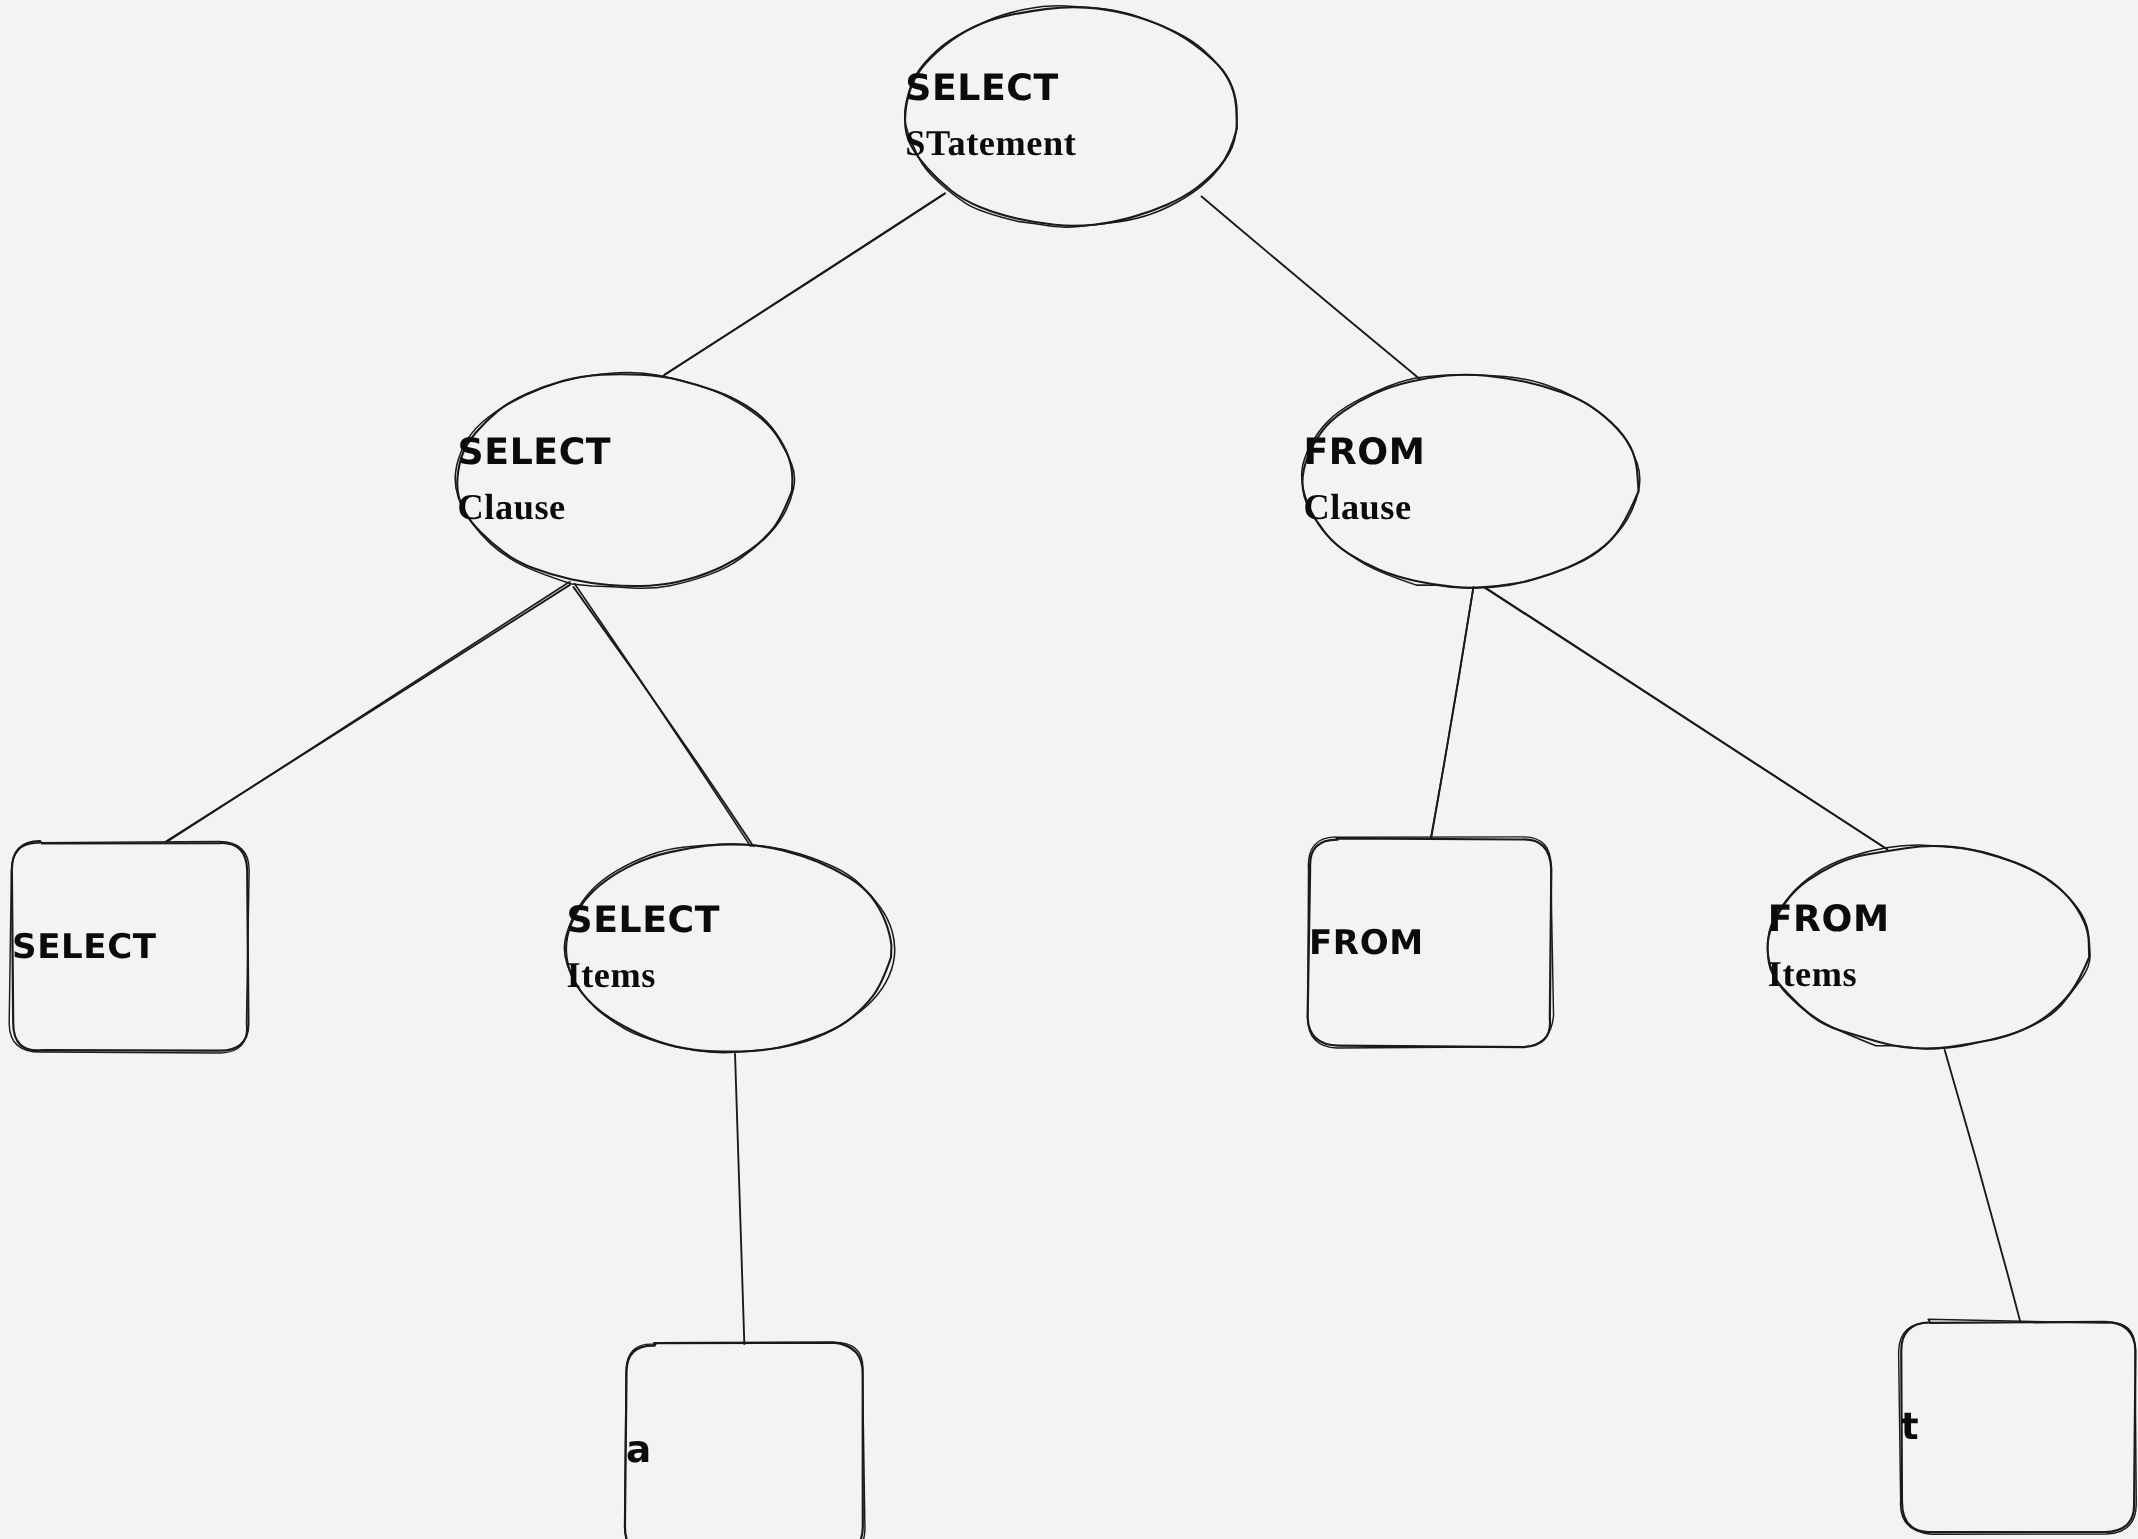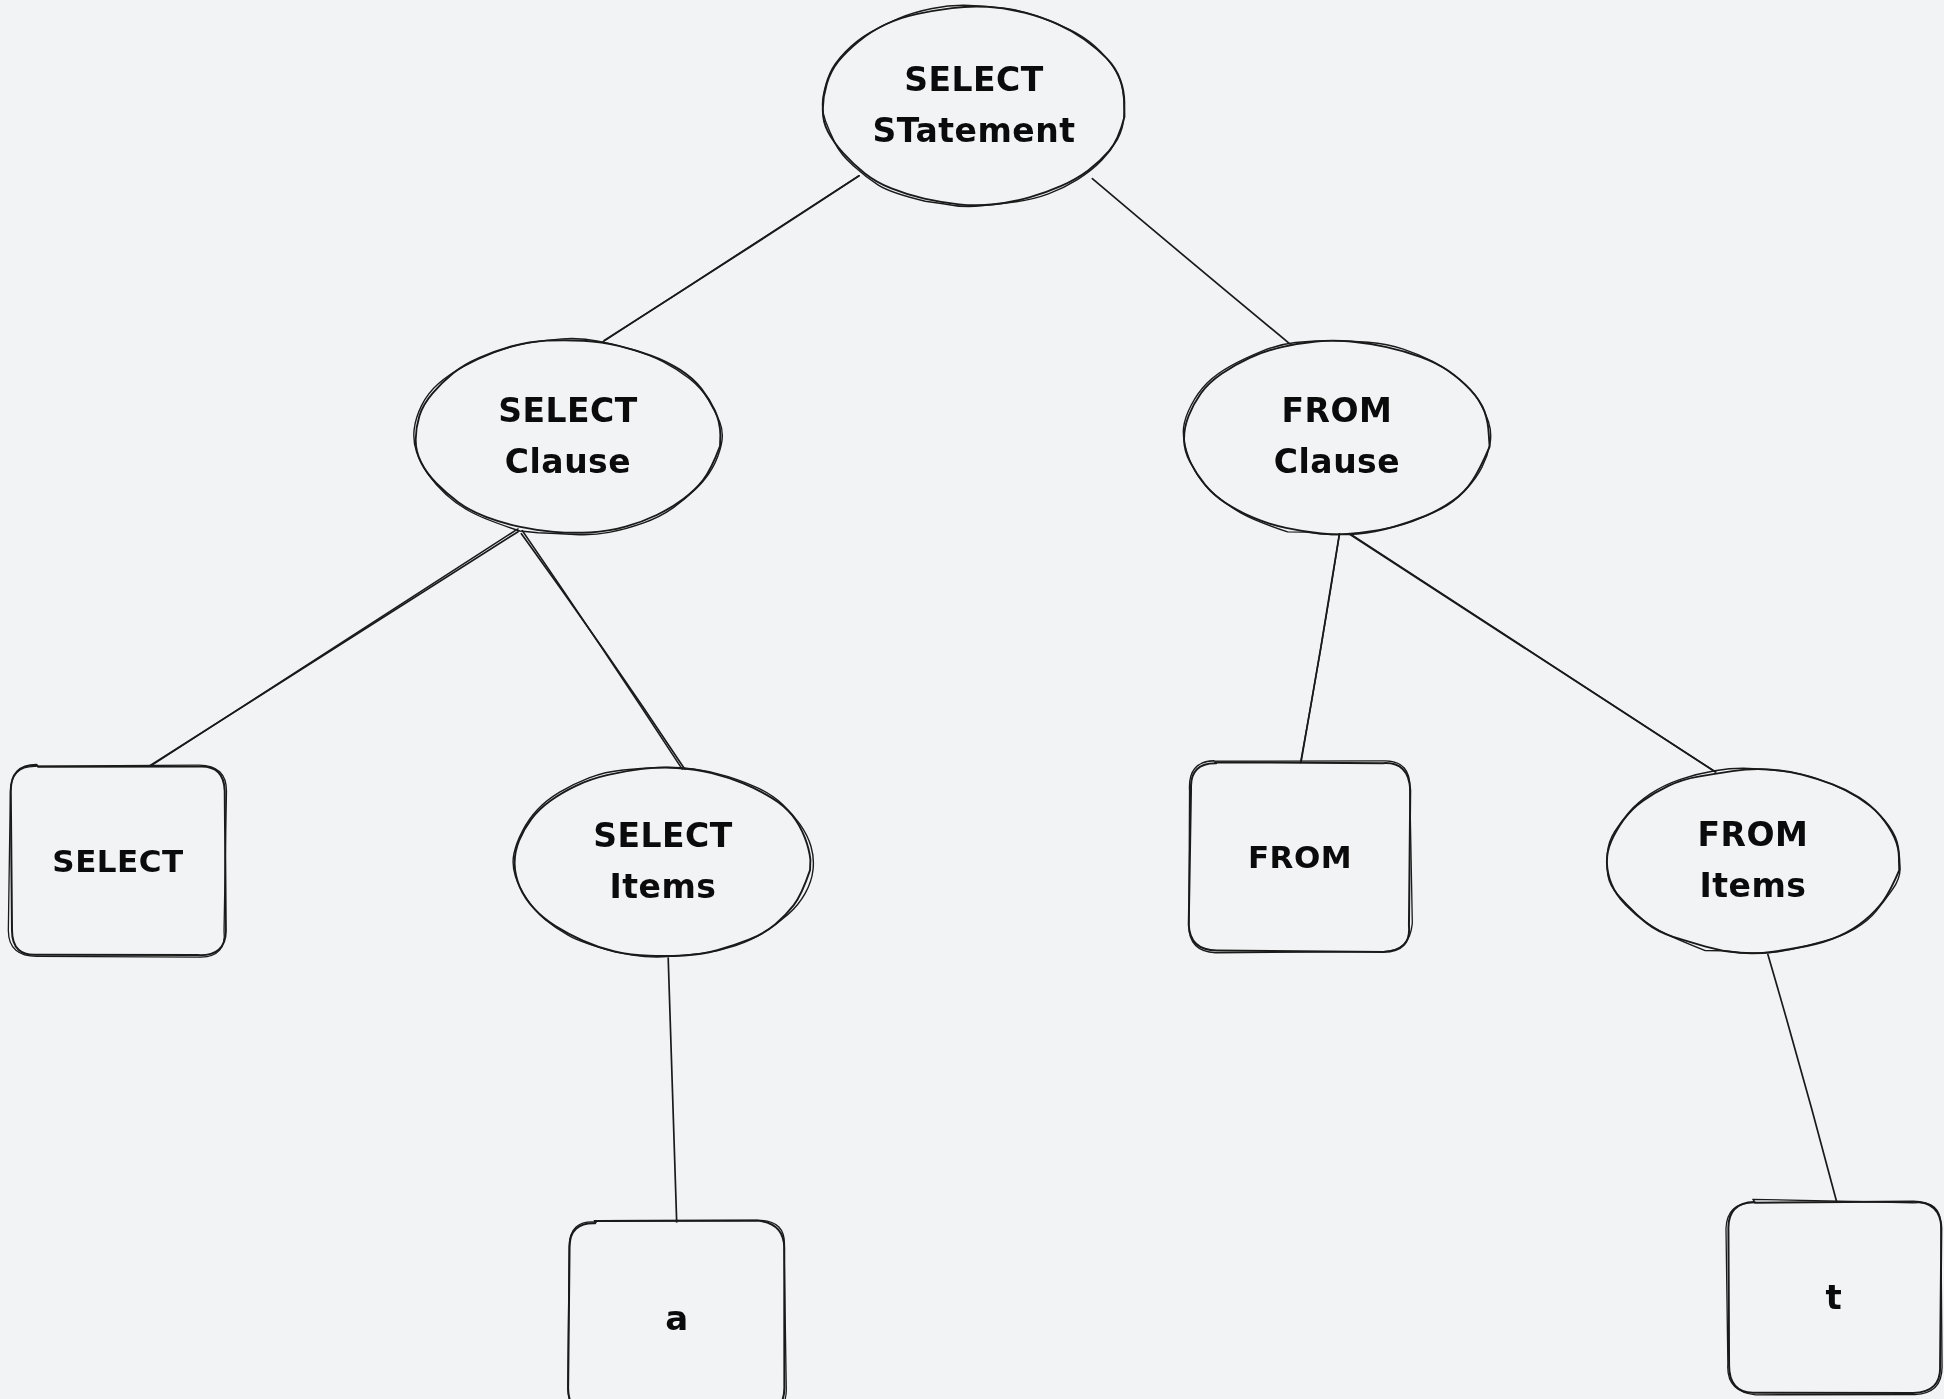--- a/index.html
+++ b/index.html
@@ -25,32 +25,32 @@
     top: 0;
     left: 0;
     width: 1944px;
     height: 1399px;
     display: block;
   }
   .node-label {
     position: absolute;
     display: flex;
     flex-direction: column;
-    align-items: center;
+    align-items: flex-start;
     justify-content: center;
     text-align: center;
     color: #0b0b0b;
     font-family: "DejaVu Sans", sans-serif;
     font-weight: 700;
     letter-spacing: 0.5px;
     pointer-events: none;
     white-space: pre;
   }
   .node-label .line1 { display: block; }
-  .node-label .line2 { display: block; margin-top: 12px; }
+  .node-label .line2 { display: block; margin-top: 12px; font-family: Liberation Serif, serif; }
   .lbl-lg { font-size: 33px; line-height: 1.18; }
   .lbl-md { font-size: 31px; line-height: 1.18; }
   .lbl-xs { font-size: 34px; line-height: 1.18; }
 </style>
 </head>
 <body>
 
 <div id="diagram-root">
   <svg id="sketch-canvas" viewBox="0 0 1944 1399" xmlns="http://www.w3.org/2000/svg">
       <path d="M 859.18 175.79 Q 732.74 258.78 604.20 340.39" fill="none" stroke="#1a1a1a" stroke-width="1.7" stroke-linecap="round" stroke-linejoin="round"></path>

